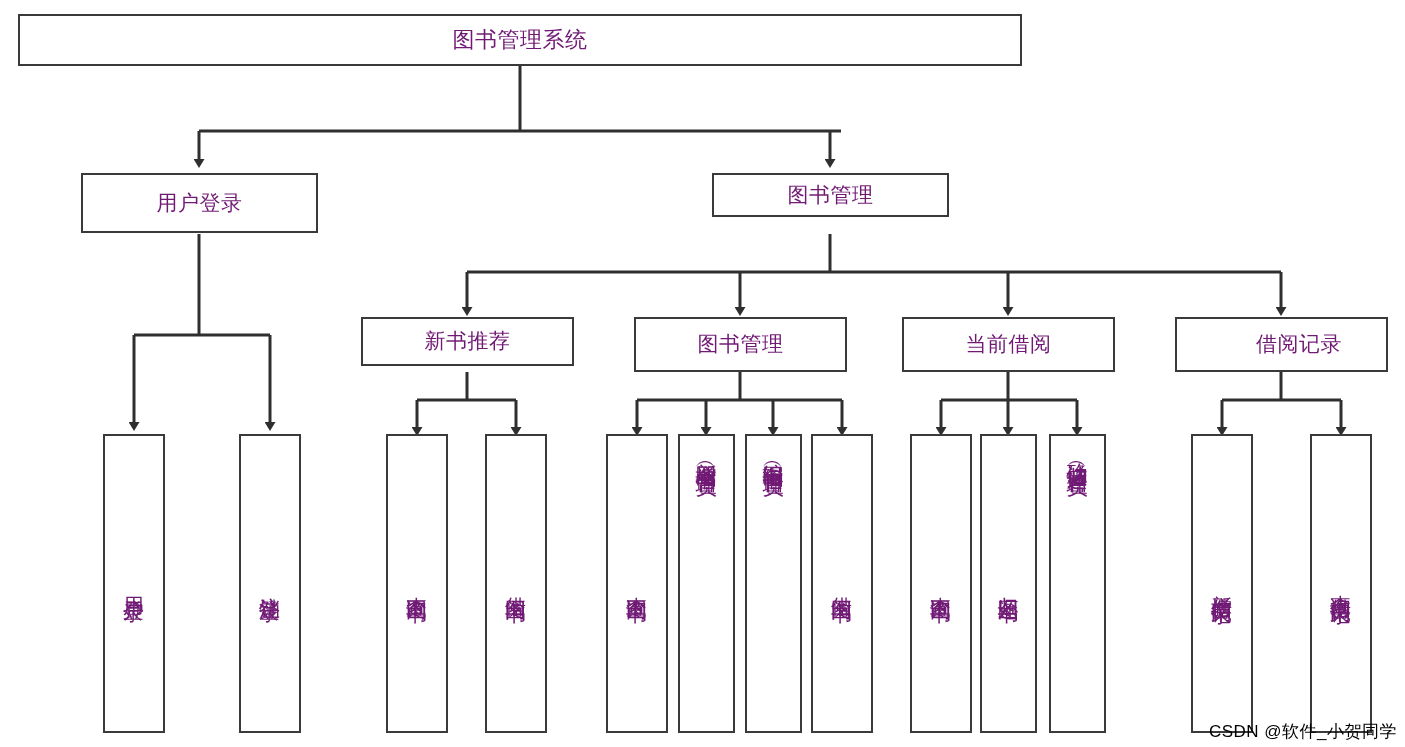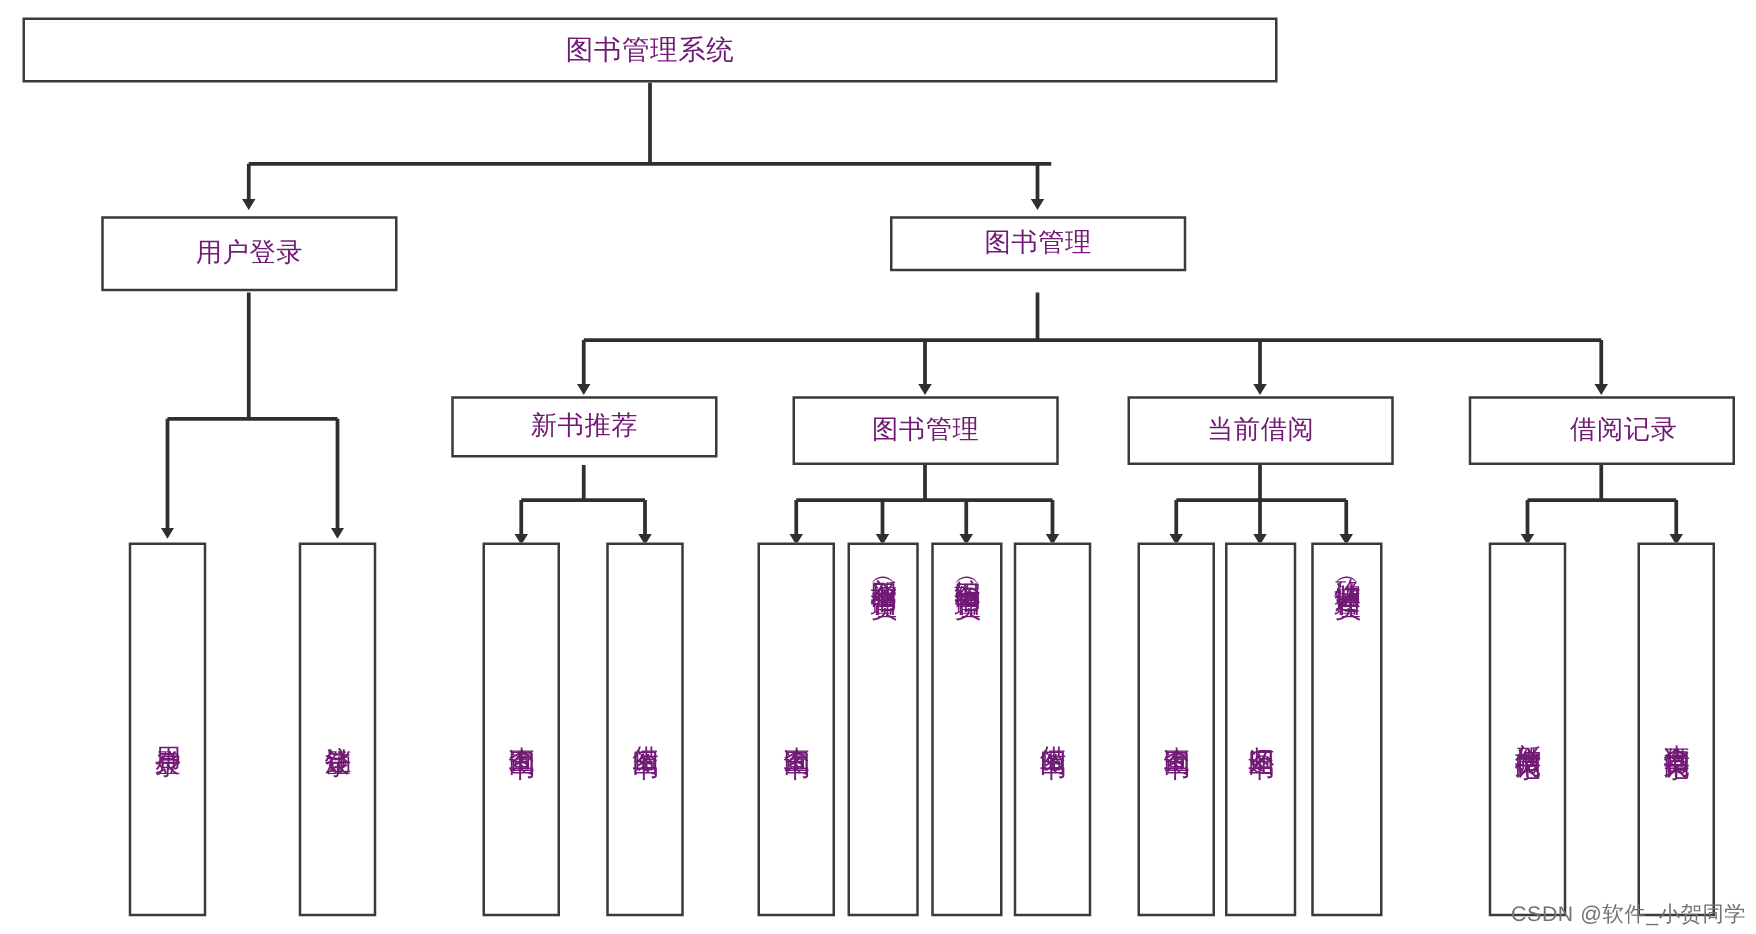--- a/index.html
+++ b/index.html
@@ -63,21 +63,21 @@
     text-orientation: upright;
     font-size: 21px;
     letter-spacing: 2px;
     line-height: 1;
   }
   .watermark {
     position: absolute;
     right: 8px;
     bottom: 4px;
     font-size: 17px;
-    color: #737373;
+    color: #000000;
     white-space: nowrap;
     letter-spacing: 0.5px;
   }
 </style>
 </head>
 <body>
 
 <div id="canvas">
 
   <svg id="edges" viewBox="0 0 1405 747">

